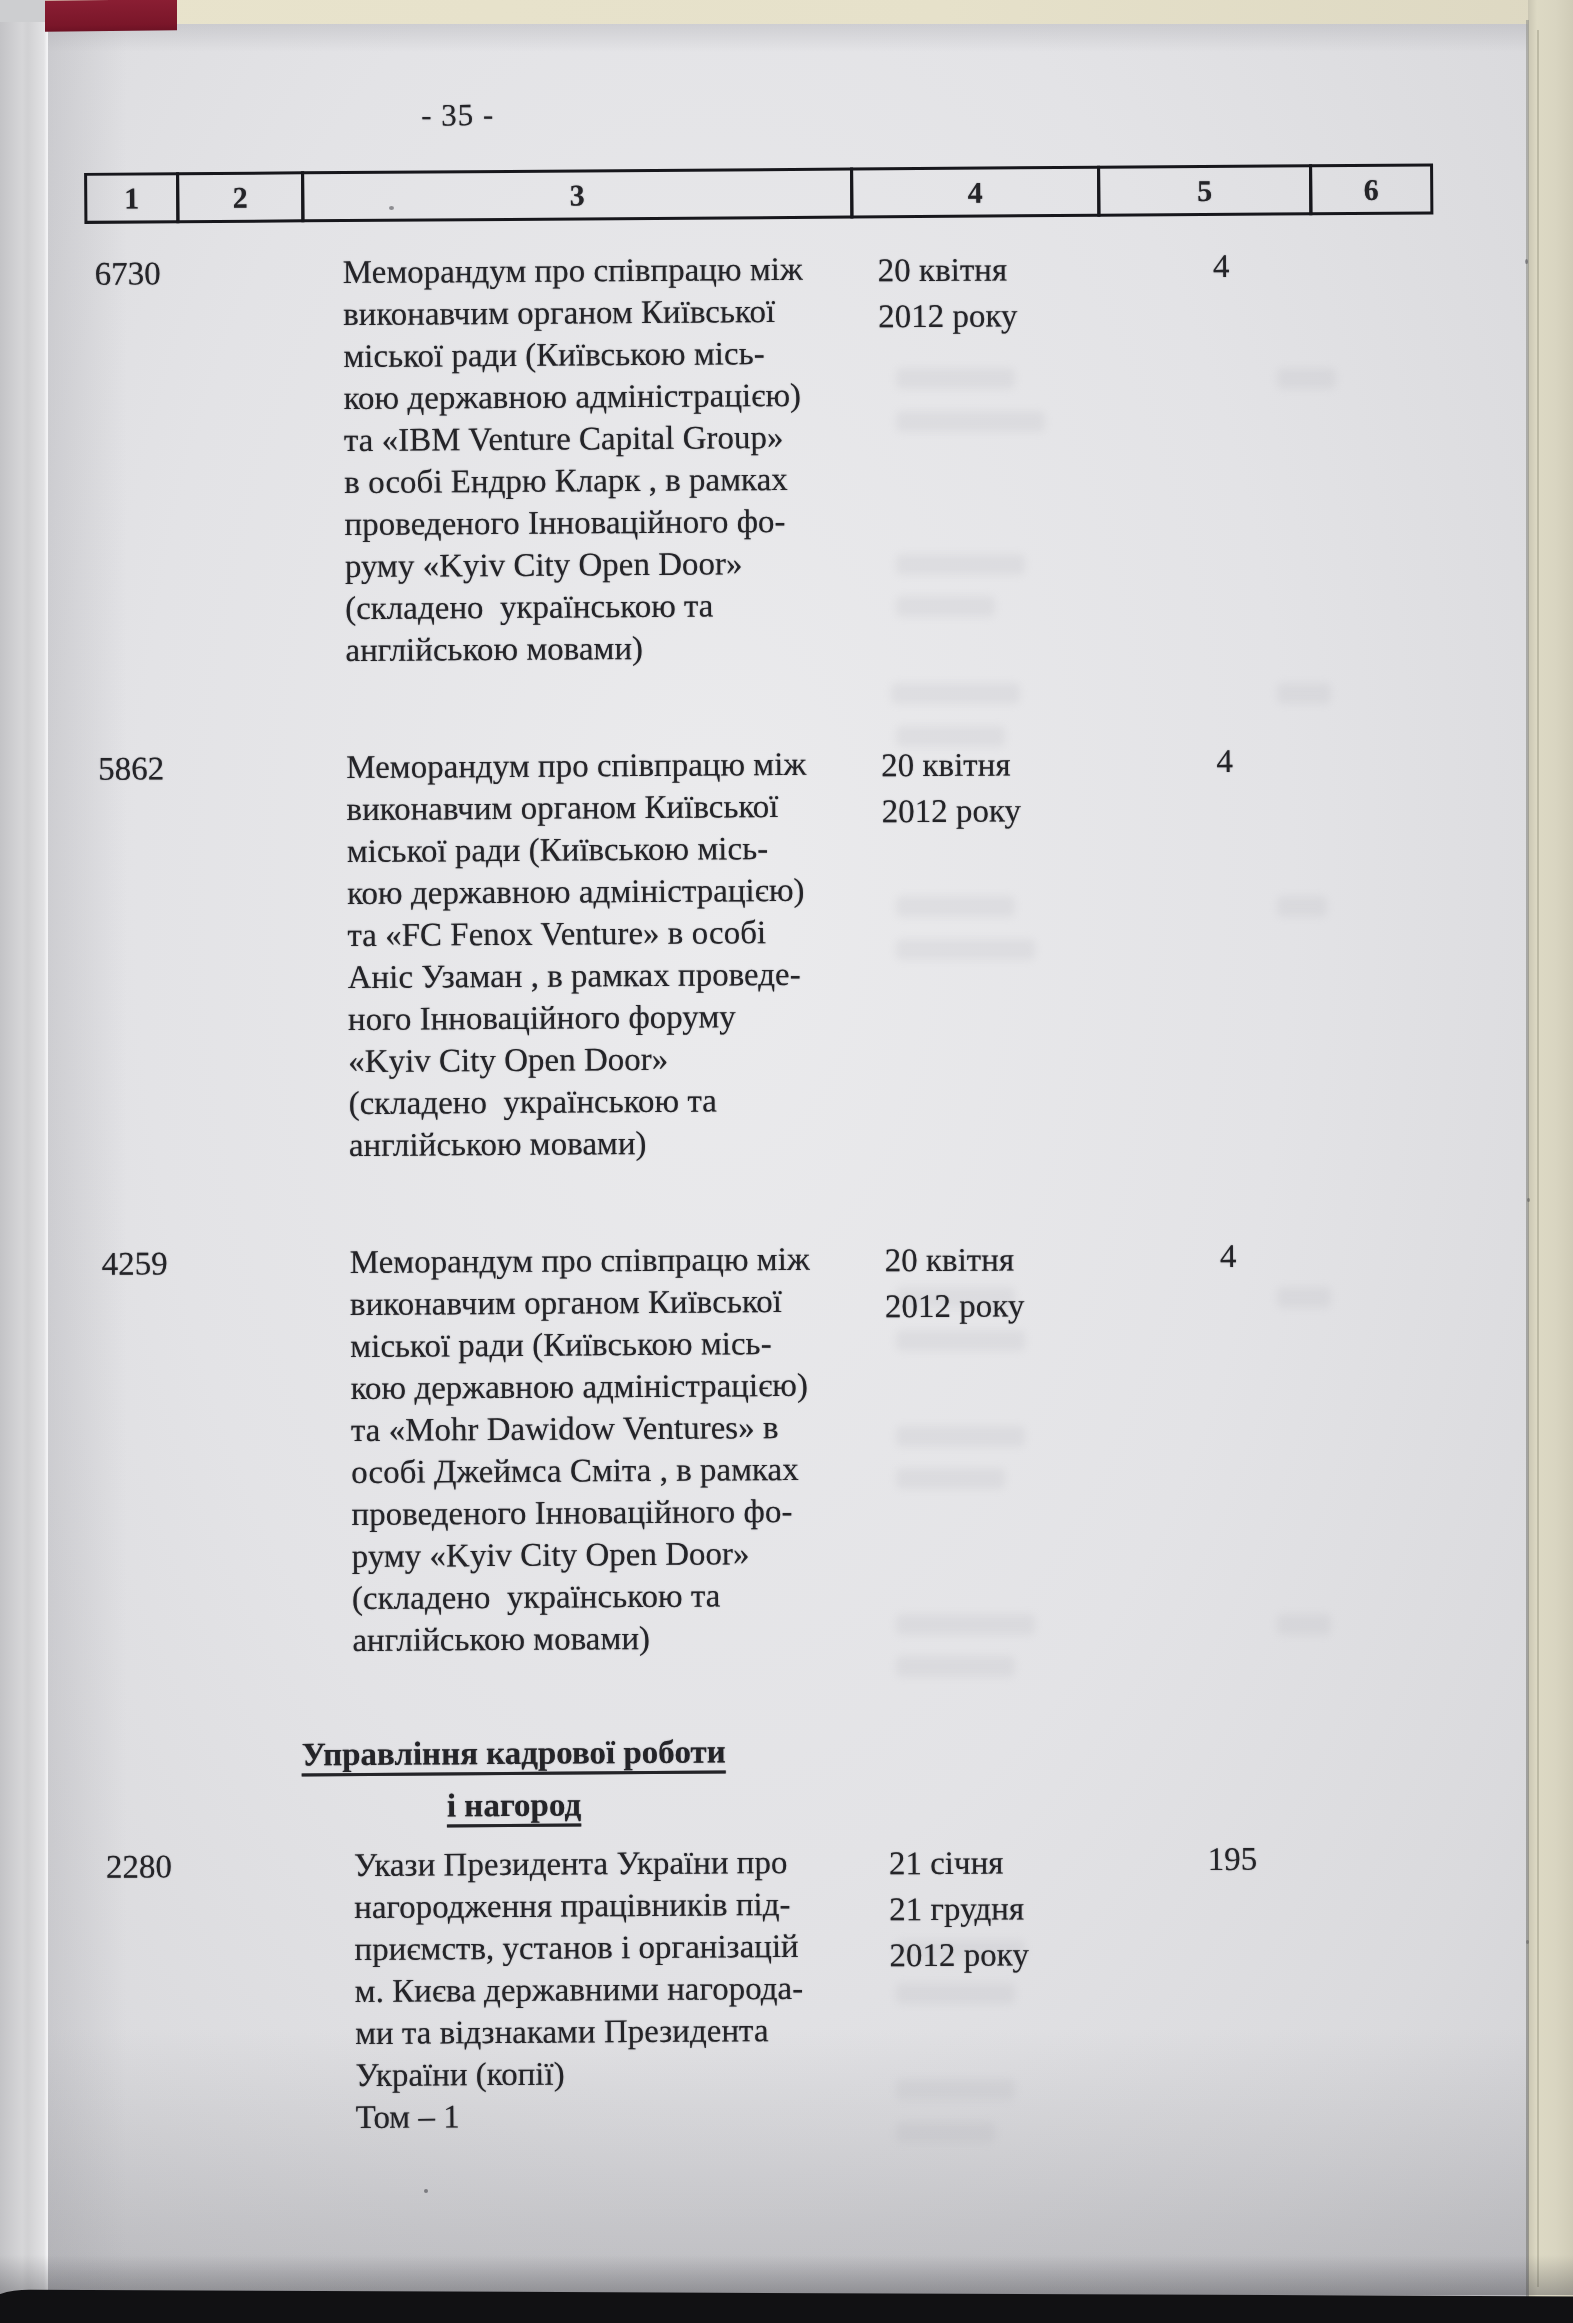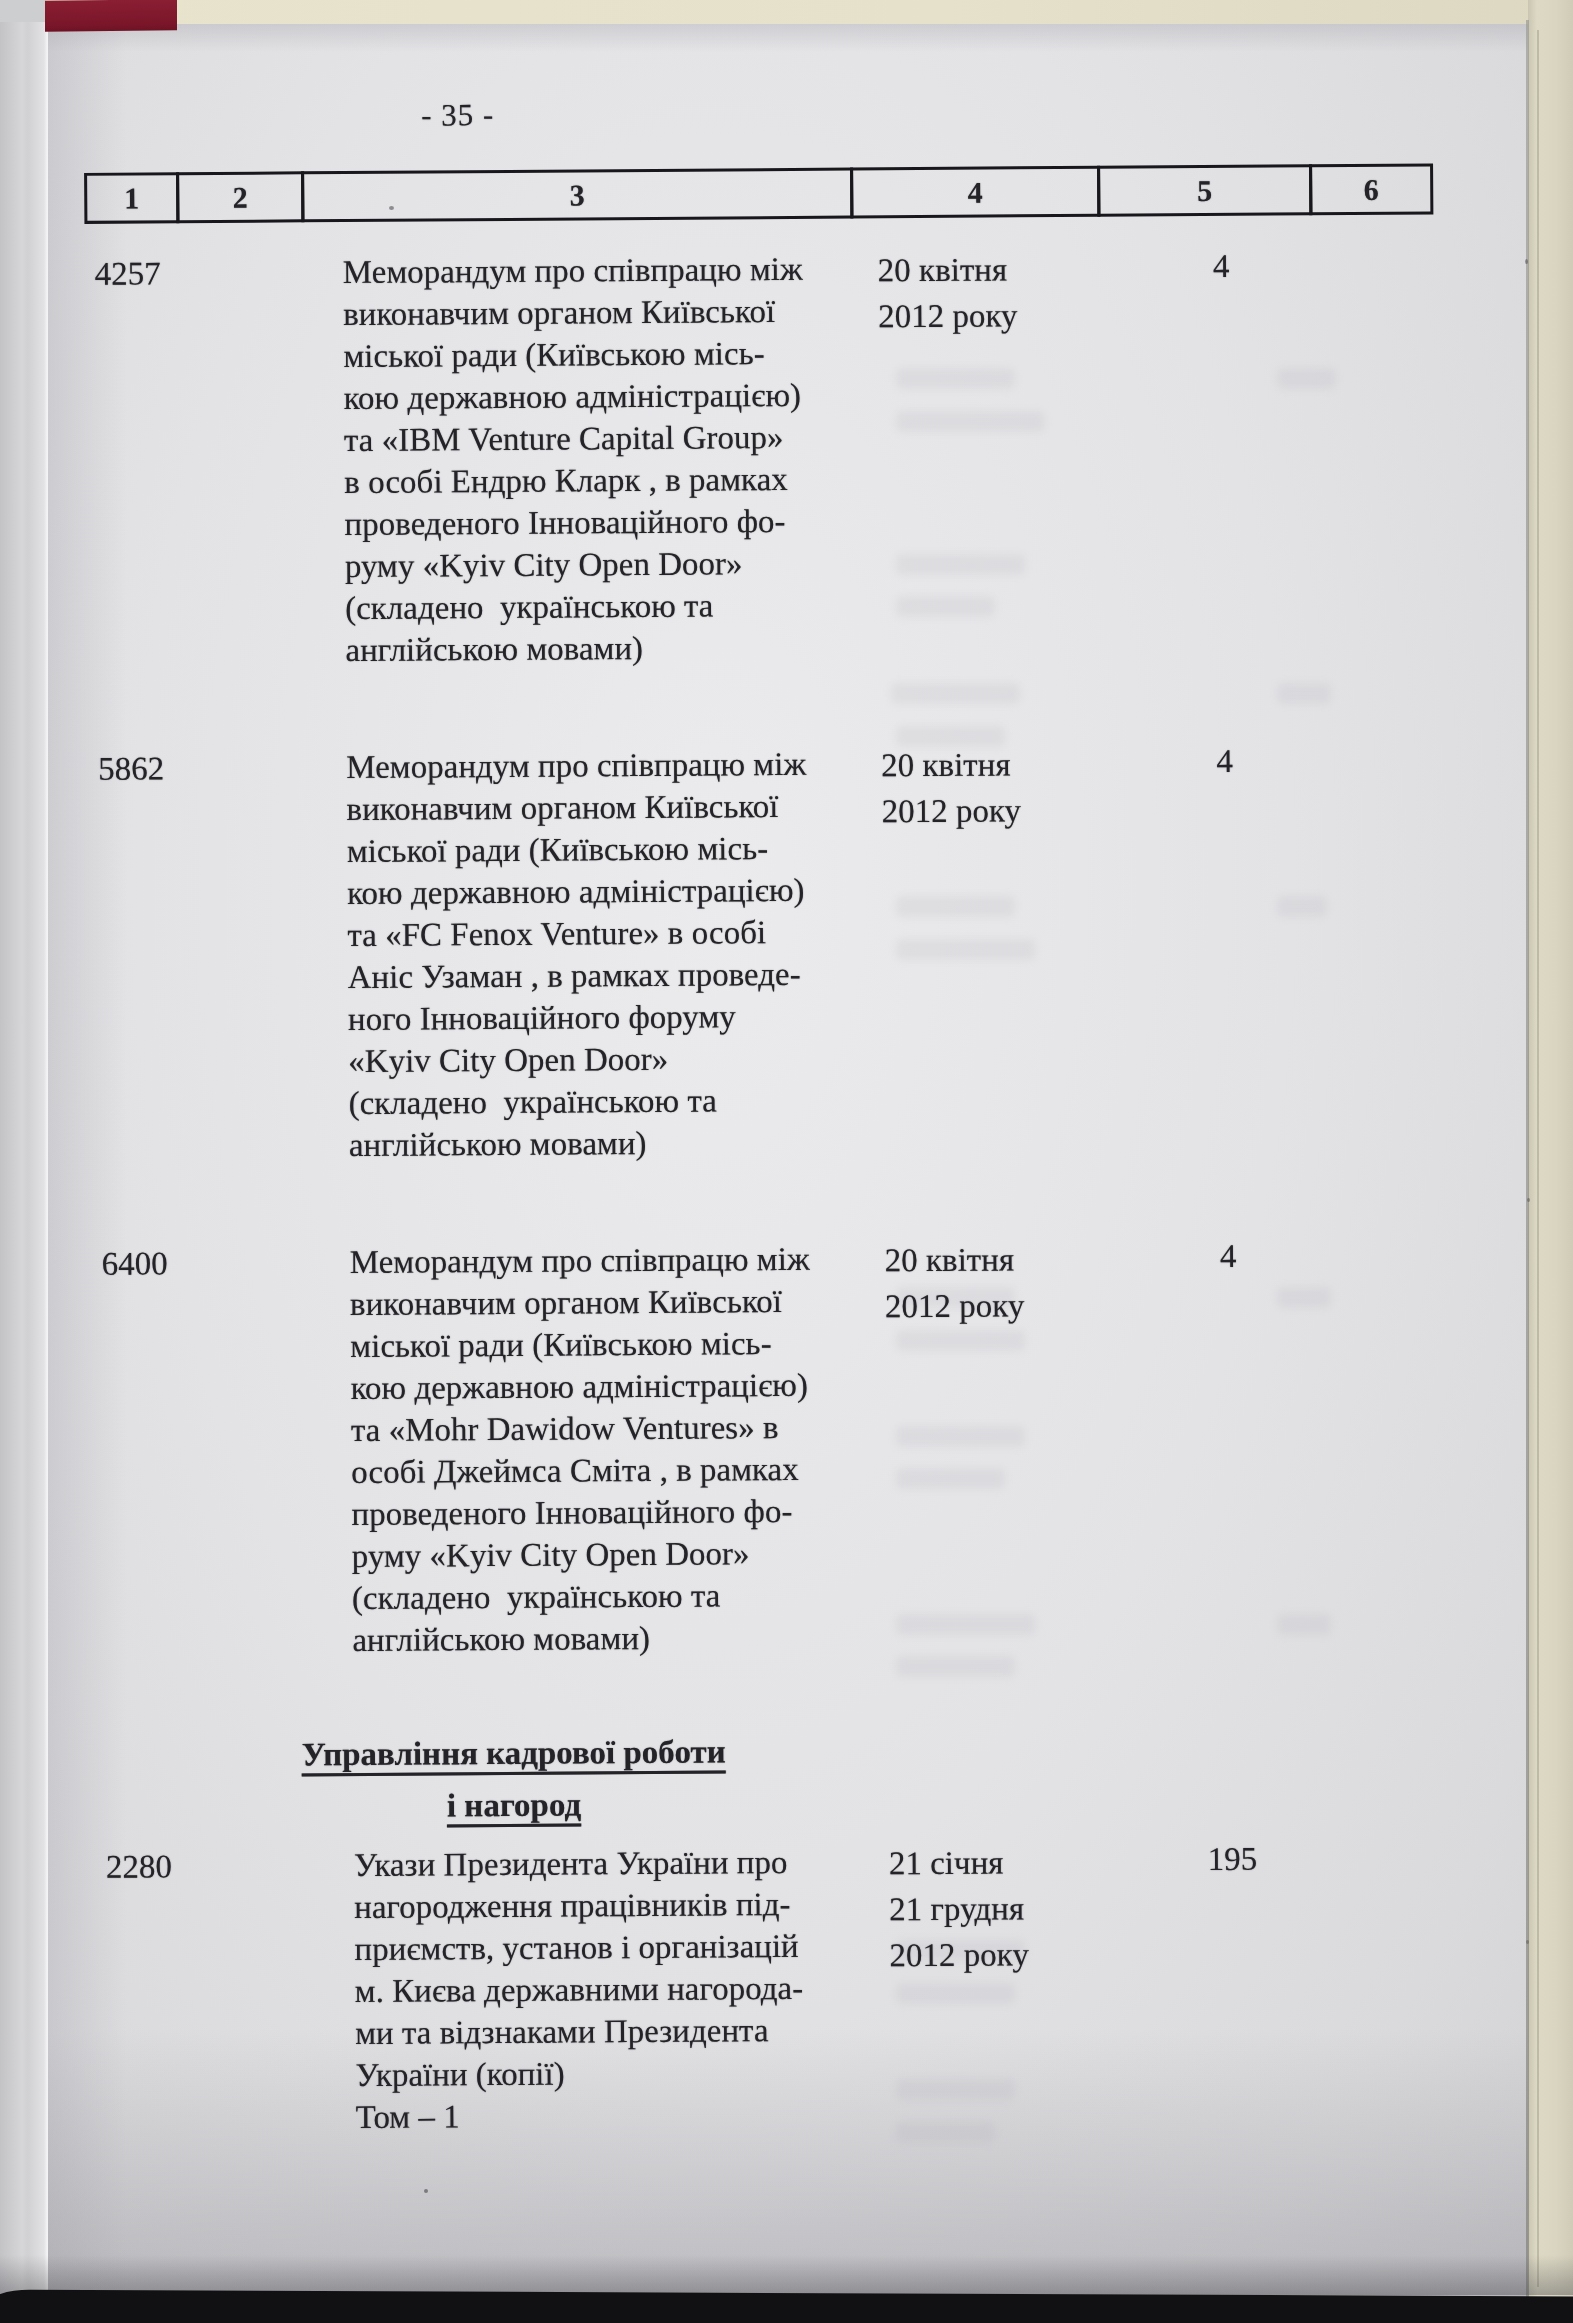--- a/index.html
+++ b/index.html
@@ -109,21 +109,21 @@
     <div class="thead">
       <div class="th" style="width:95px">1</div>
       <div class="th" style="width:128px">2</div>
       <div class="th" style="width:552px">3</div>
       <div class="th" style="width:250px">4</div>
       <div class="th" style="width:215px">5</div>
       <div class="th" style="width:124px">6</div>
     </div>
 
     <div class="row" style="top:248px">
-      <div class="cell cid">4257</div>
+      <div class="cell cid">6730</div>
       <div class="cell cdesc ml">Меморандум про співпрацю між
 виконавчим органом Київської
 міської ради (Київською місь-
 кою державною адміністрацією)
 та «IBM Venture Capital Group»
 в особі Ендрю Кларк , в рамках
 проведеного Інноваційного фо-
 руму «Kyiv City Open Door»
 (складено&nbsp; українською та
 англійською мовами)</div>
@@ -143,21 +143,21 @@
 ного Інноваційного форуму
 «Kyiv City Open Door»
 (складено&nbsp; українською та
 англійською мовами)</div>
       <div class="cell cdate ml">20 квітня
 2012 року</div>
       <div class="cell csheets">4</div>
     </div>
 
     <div class="row" style="top:1238px">
-      <div class="cell cid">6400</div>
+      <div class="cell cid">4259</div>
       <div class="cell cdesc ml">Меморандум про співпрацю між
 виконавчим органом Київської
 міської ради (Київською місь-
 кою державною адміністрацією)
 та «Mohr Dawidow Ventures» в
 особі Джеймса Сміта , в рамках
 проведеного Інноваційного фо-
 руму «Kyiv City Open Door»
 (складено&nbsp; українською та
 англійською мовами)</div>

